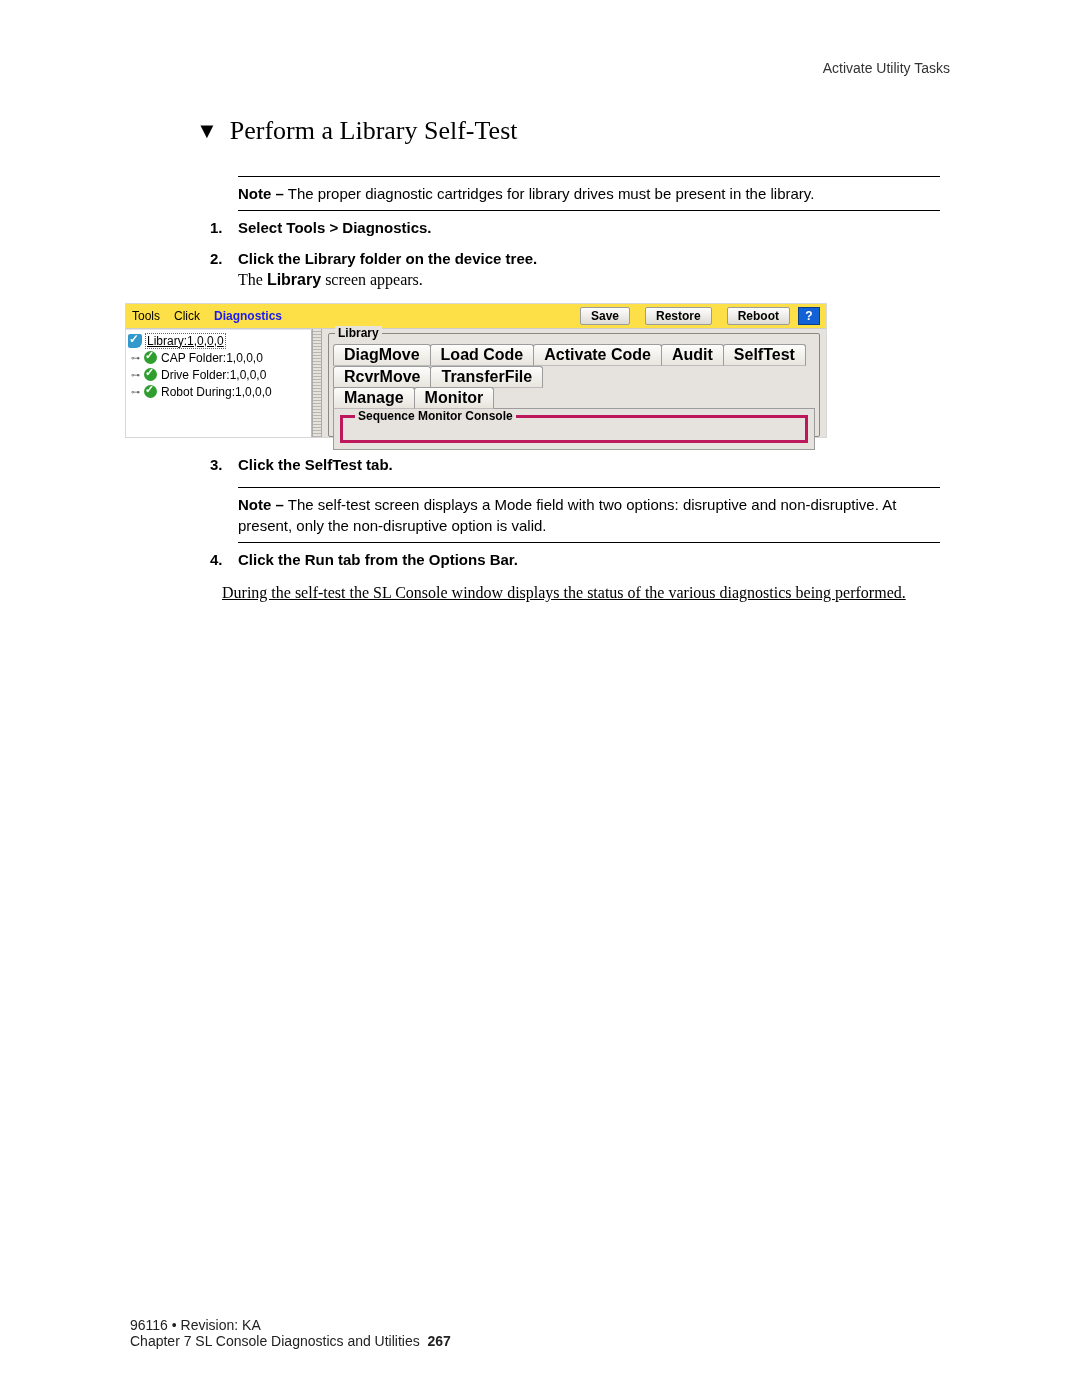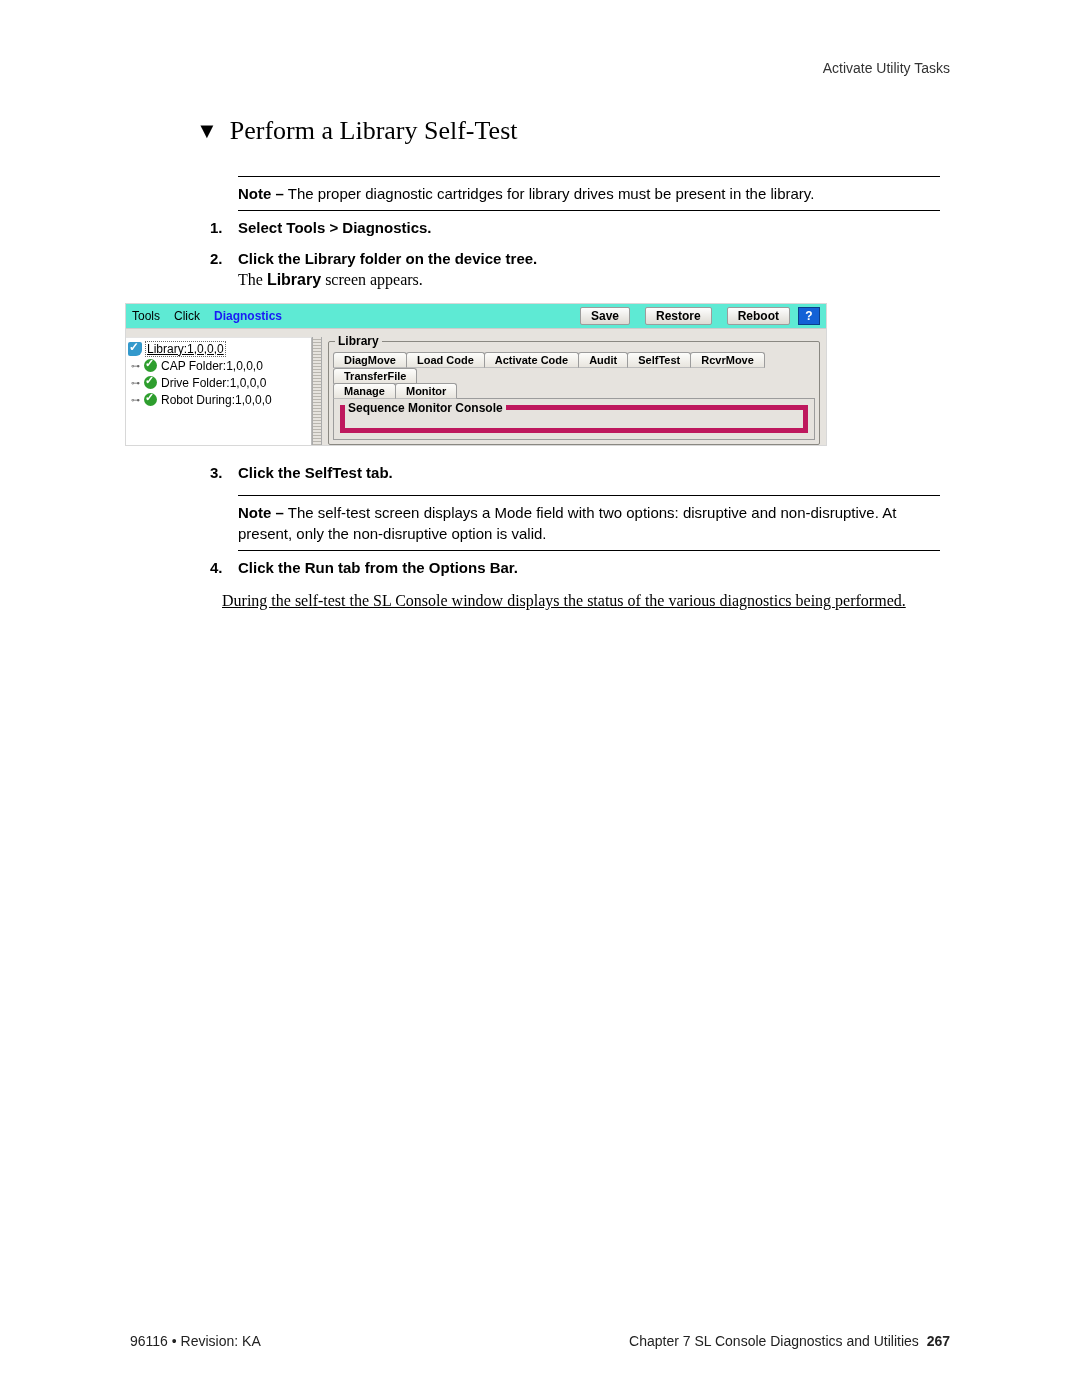--- a/index.html
+++ b/index.html
@@ -67,21 +67,21 @@
     width: 702px;
     border: 1px solid #d8d8d8;
     font-family: Arial, Helvetica, sans-serif;
     font-size: 12px;
     background: #e6e3de;
   }
   .menubar {
     display: flex;
     align-items: center;
     padding: 3px 6px;
-    background: #5eead4;
+    background: #fde047;
     border-bottom: 1px solid #ccc;
   }
   .menubar .menu-item { margin-right: 14px; color:#000; }
   .menubar .menu-item.active { color: #1a1af5; font-weight: bold; }
   .menubar .spacer { flex:1; }
   .btn {
     background: linear-gradient(#fefefe,#dedbd4);
     border: 1px solid #9c9c9c;
     border-radius: 2px;
     padding: 1px 10px;
@@ -94,21 +94,21 @@
   .help-btn {
     width: 22px; height: 18px;
     background: #1361d6;
     color:#fff;
     text-align:center;
     font-weight:bold;
     margin-left: 8px;
     border:1px solid #0a3e8a;
     line-height:16px;
   }
-  .app-body { display:flex; height: 108px; margin-top: 8px; }
+  .app-body { display:flex; height: 108px; }
   .tree-pane {
     width: 186px;
     background:#fff;
     border-right: 1px solid #bbb;
     border-top: 1px solid #e4e4e4;
     padding: 2px 2px;
     overflow:hidden;
   }
   .tree-row { display:flex; align-items:center; height:17px; white-space:nowrap; }
   .lib-icon {
@@ -180,35 +180,35 @@
     margin-top:-4px;
     gap:0;
   }
   .tab {
     background: linear-gradient(#fdfdfb,#e8e5de);
     border: 1px solid #9c9c9c;
     border-bottom: 1px solid #bdbdbd;
     border-radius: 3px 3px 0 0;
     padding: 1px 10px;
     font-weight:bold;
-    font-size:11px;
+    font-size:16px;
     margin-right:-1px;
   }
   .tabs-row2 { width:100%; display:flex; margin-top:-1px; }
   .tabs-row2 .tab { }
   .tab-panel {
     border:1px solid #9c9c9c;
     background:#e6e3de;
     margin-top:-1px;
     padding:6px;
     height:42px;
   }
   .inner-fieldset {
-    border: 5px solid #be185d;
-    padding: 0 0;
+    border: 3px solid #be185d;
+    padding: 0 12px;
     height: 100%;
   }
   .inner-legend {
     position:relative;
     top:-9px;
     background:#e6e3de;
     font-weight:bold;
     font-size:12px;
     padding:0 3px;
     display:inline-block;
@@ -226,20 +226,21 @@
   .footer {
     position:absolute;
     bottom: 48px;
     left: 130px;
     right: 130px;
     display:flex;
     justify-content:space-between;
     font-family: Arial, Helvetica, sans-serif;
     font-size: 14px;
     color:#222;
+    flex-direction:column;
   }
   .footer .right b { font-weight: bold; }
 </style>
 </head>
 <body>
 
 <div class="page">
   <div class="header-right">Activate Utility Tasks</div>
 
   <div class="title-row">

